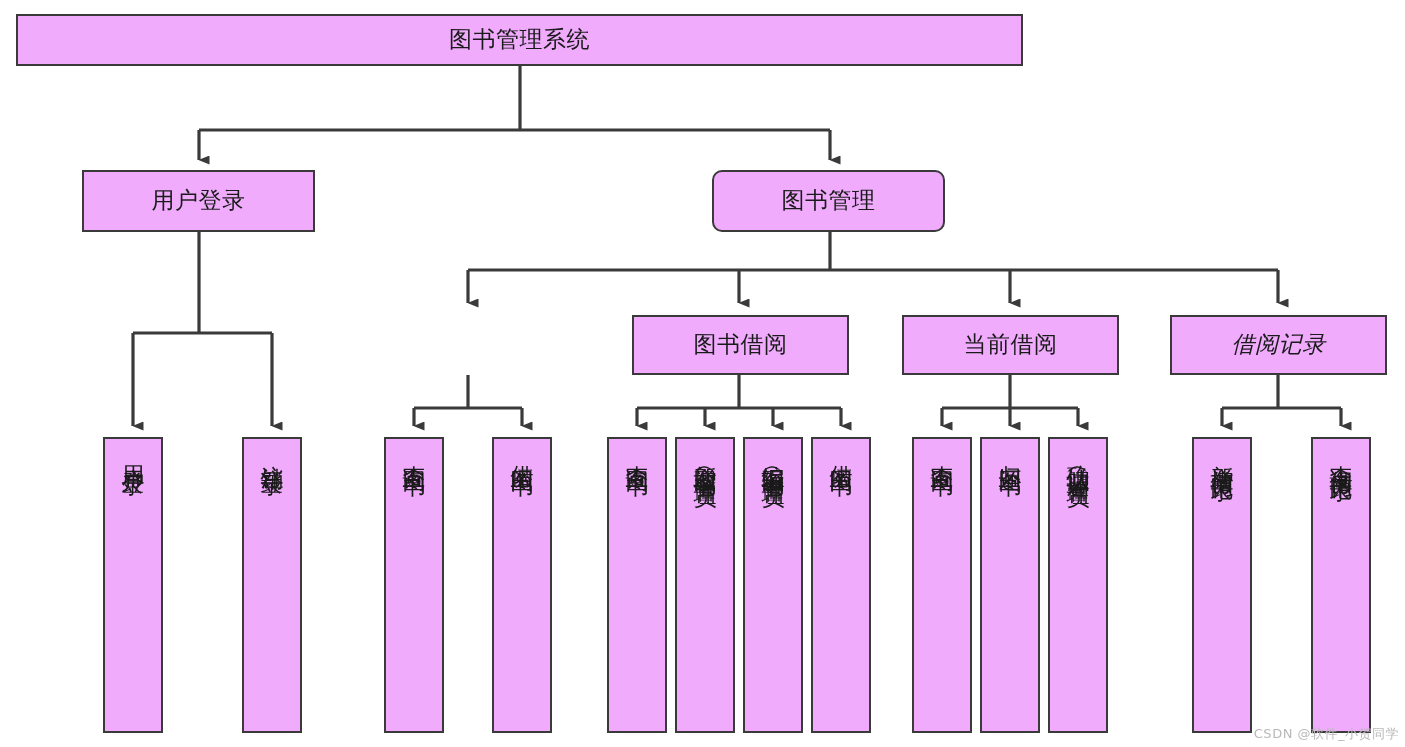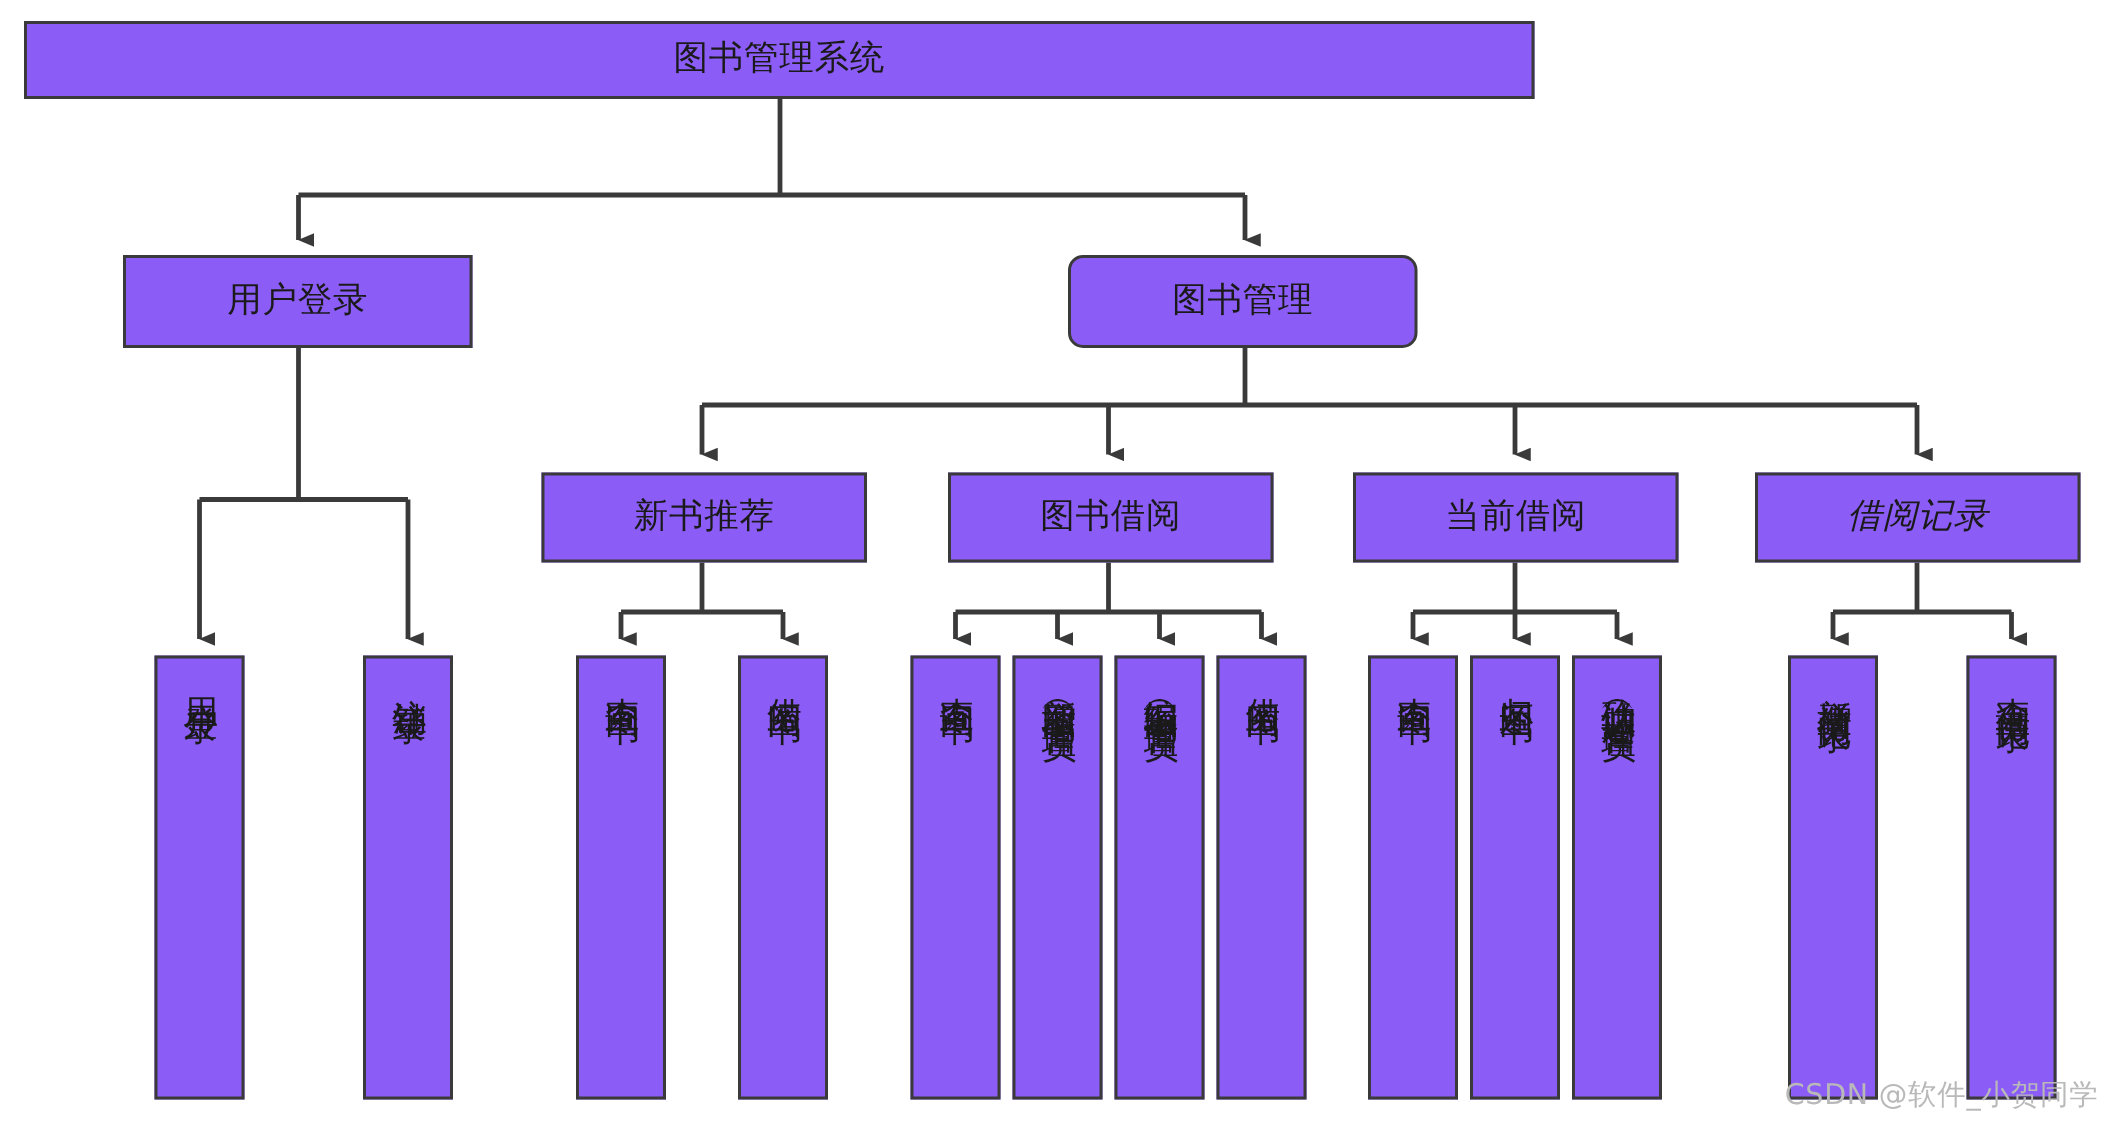--- a/index.html
+++ b/index.html
@@ -22,21 +22,21 @@
     position: absolute;
     left: 0;
     top: 0;
     width: 1405px;
     height: 747px;
     pointer-events: none;
   }
   .node {
     position: absolute;
     box-sizing: border-box;
-    background: #8b5cf6;
+    background: #f0abfc;
     border: 2px solid #3a3a3a;
     display: flex;
     align-items: center;
     justify-content: center;
     text-align: center;
     color: #1a1a1a;
     z-index: 2;
   }
   .node-label {
     display: block;
@@ -55,21 +55,21 @@
     writing-mode: vertical-rl;
     text-orientation: upright;
     font-size: 23px;
     letter-spacing: 3px;
     margin: 0 auto;
   }
   #watermark {
     position: absolute;
     right: 6px;
     bottom: 4px;
-    font-size: 19px;
+    font-size: 13px;
     color: #b9b9b9;
     letter-spacing: 0.5px;
     white-space: nowrap;
     z-index: 5;
     font-family: "DejaVu Sans", "Liberation Sans", sans-serif;
   }
 </style>
 </head>
 <body>
 
@@ -129,23 +129,20 @@
     <span class="node-label">图书管理系统</span>
   </div>
 
   <div class="node horizontal" style="left:82px; top:170px; width:233px; height:62px;">
     <span class="node-label">用户登录</span>
   </div>
   <div class="node horizontal" style="left:712px; top:170px; width:233px; height:62px;border-radius:10px;">
     <span class="node-label">图书管理</span>
   </div>
 
-  <div class="node horizontal" style="left:361px; top:315px; width:217px; height:60px;">
-    <span class="node-label">新书推荐</span>
-  </div>
   <div class="node horizontal" style="left:632px; top:315px; width:217px; height:60px;text-align:center;">
     <span class="node-label">图书借阅</span>
   </div>
   <div class="node horizontal" style="left:902px; top:315px; width:217px; height:60px;">
     <span class="node-label">当前借阅</span>
   </div>
   <div class="node horizontal" style="left:1170px; top:315px; width:217px; height:60px;font-style:italic;">
     <span class="node-label">借阅记录</span>
   </div>
 

